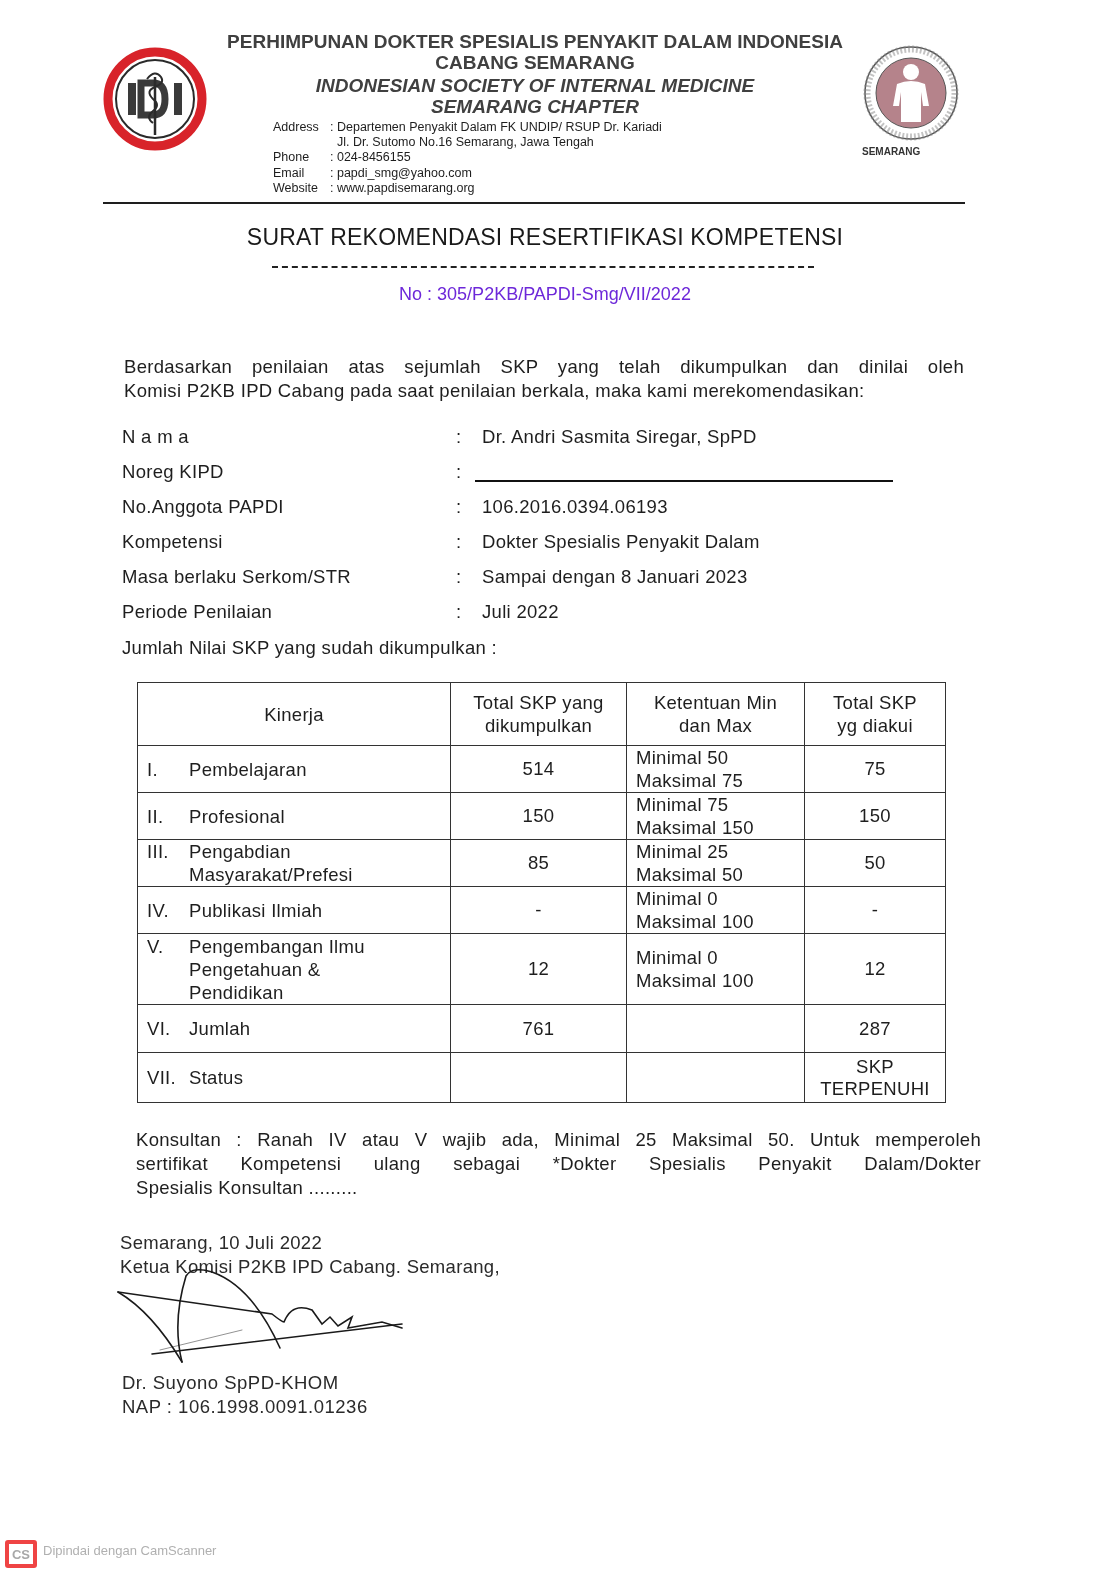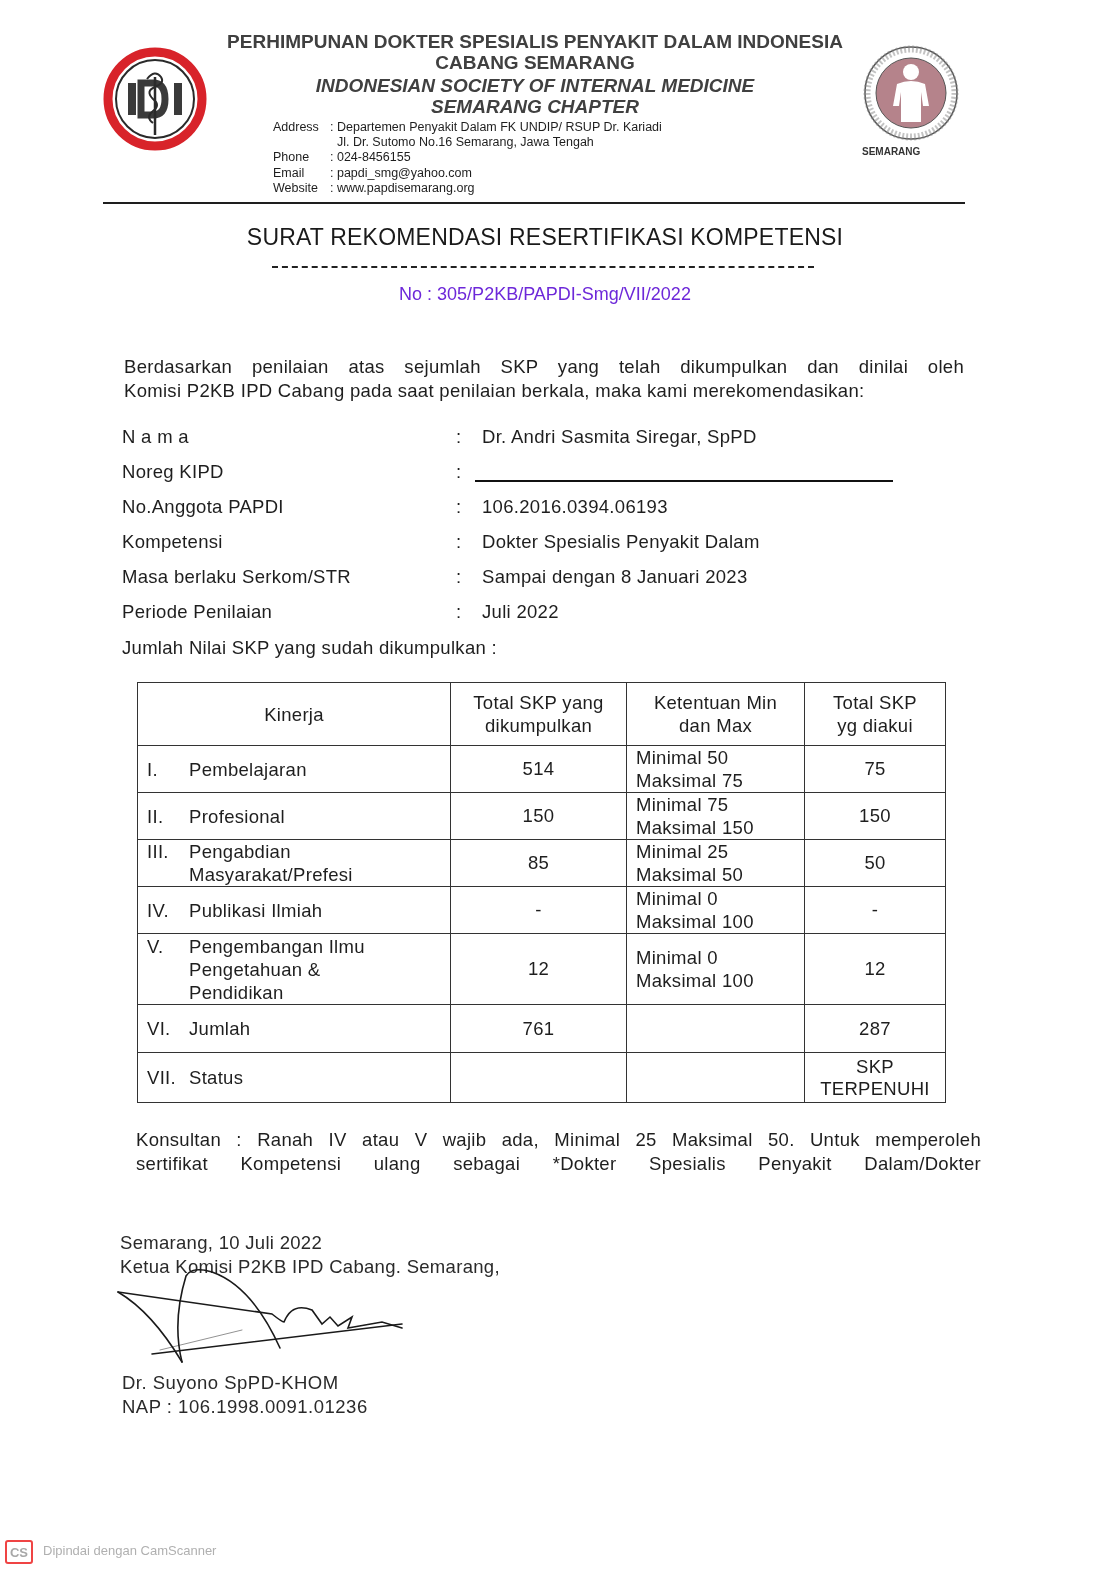--- a/index.html
+++ b/index.html
@@ -48,21 +48,21 @@
   .minmax { padding-left: 9px; line-height: 23px; }
   
   .konsultan { left: 120px; top: 1128px; width: 845px; font-size: 18.5px; line-height: 24px; letter-spacing: 0.3px; margin-left: 16px; }
   .konsultan .j { text-align: justify; text-align-last: justify; }
   .sign-date { left: 120px; top: 1232px; font-size: 18.5px; letter-spacing: 0.3px; color: #2a2a2a; }
   .sign-role { left: 120px; top: 1256px; font-size: 18.5px; letter-spacing: 0.3px; color: #2a2a2a; }
   .signature { left: 112px; top: 1262px; width: 300px; height: 110px; }
   .signer-name { left: 122px; top: 1372px; font-size: 18.5px; letter-spacing: 0.5px; color: #2a2a2a; }
   .signer-nap { left: 122px; top: 1396px; font-size: 18.5px; letter-spacing: 0.5px; color: #2a2a2a; }
   
-  .cs-badge { left: 5px; top: 1540px; width: 24px; height: 20px; border: 2px solid #ef4444; border-radius: 3px; font-size: 13px; font-weight: bold; color: #a8a8a8; display: flex; align-items: center; justify-content: center; }
+  .cs-badge { left: 5px; top: 1540px; width: 24px; height: 20px; border: 4px solid #ef4444; border-radius: 3px; font-size: 13px; font-weight: bold; color: #a8a8a8; display: flex; align-items: center; justify-content: center; }
   .cs-text { left: 43px; top: 1543px; font-size: 13px; color: #b0b0b0; }
 </style>
 </head>
 <body>
 
 <div class="abs logo-left">
   <svg width="104" height="104" viewBox="0 0 104 104">
     <circle cx="52" cy="52" r="47" fill="none" stroke="#d8232a" stroke-width="9"></circle>
     <circle cx="52" cy="52" r="39" fill="#fff" stroke="#2a2a2a" stroke-width="2"></circle>
     <rect x="25" y="36" width="8" height="32" fill="#3a3a3a"></rect>
@@ -286,20 +286,21 @@
         <div>SKP</div>
         <div>TERPENUHI</div>
       </td>
     </tr>
   </tbody>
 </table>
 
 <div class="abs konsultan">
   <div class="j">Konsultan : Ranah IV atau V wajib ada, Minimal 25 Maksimal 50. Untuk memperoleh</div>
   <div class="j">sertifikat Kompetensi ulang sebagai *Dokter Spesialis Penyakit Dalam/Dokter</div>
+  <div>Spesialis Konsultan .........</div>
 </div>
 
 <div class="abs sign-date">Semarang, 10 Juli 2022</div>
 <div class="abs sign-role">Ketua Komisi P2KB IPD Cabang. Semarang,</div>
 <div class="abs signature">
   <svg width="300" height="110" viewBox="0 0 300 110">
     <g fill="none" stroke="#1a1a1a" stroke-width="1.6" stroke-linecap="round">
       <path d="M6 30 Q40 50 70 100"></path>
       <path d="M6 30 L160 52 Q170 60 172 60 Q180 40 200 48 L210 62 L218 55 L226 64 L240 55 L236 66 L270 60 L290 66"></path>
       <path d="M40 92 L290 62"></path>

